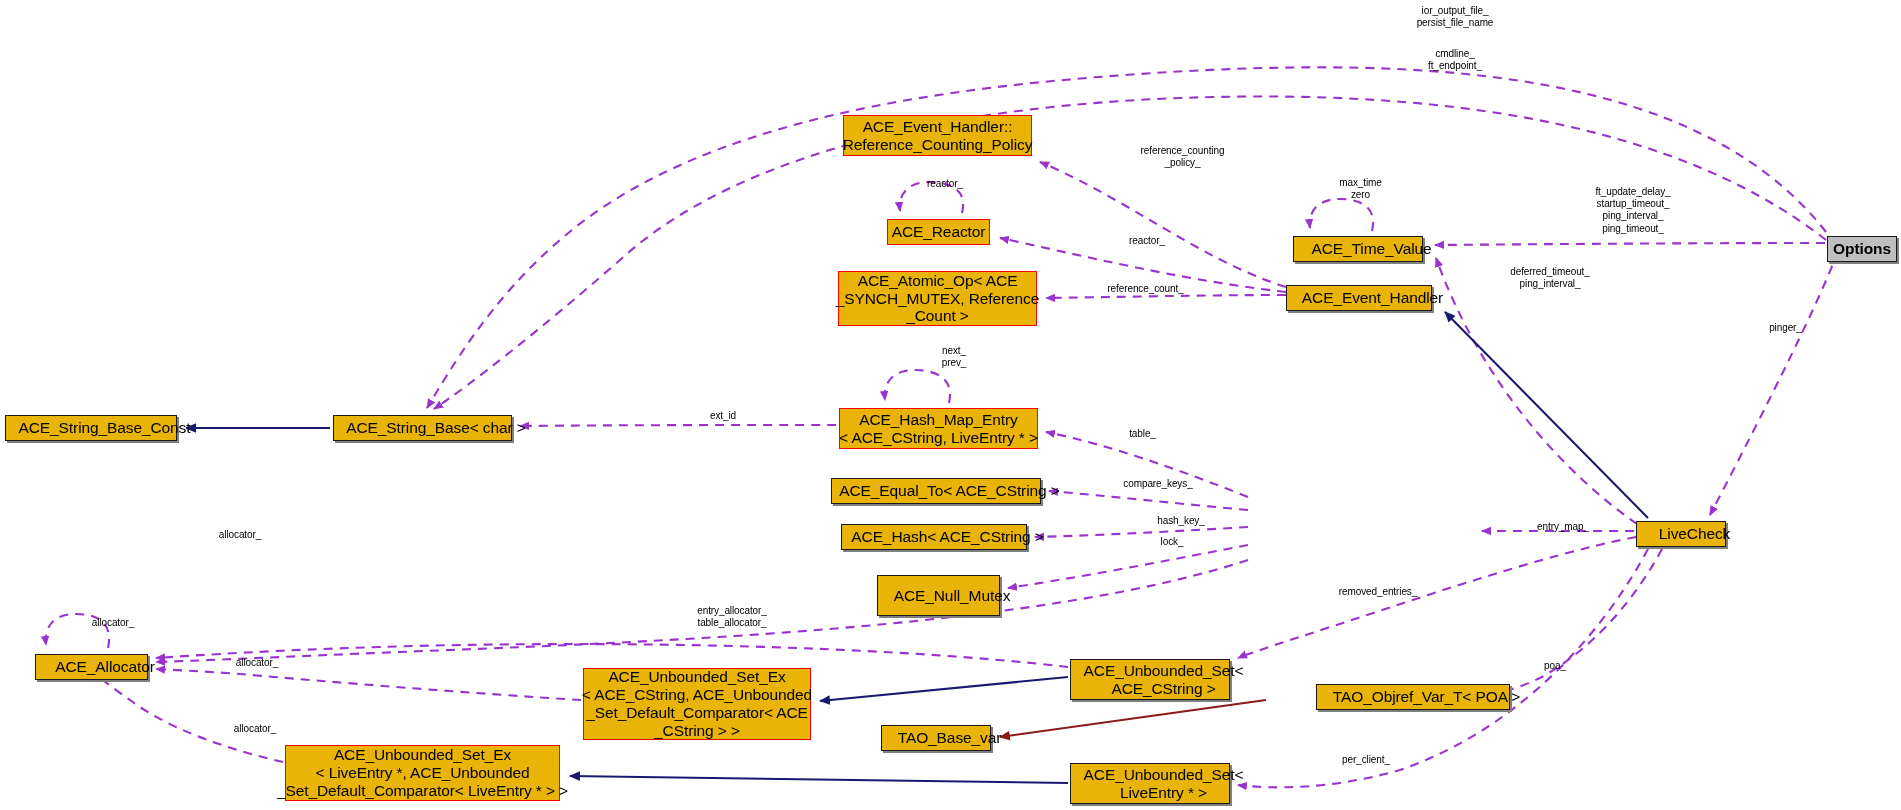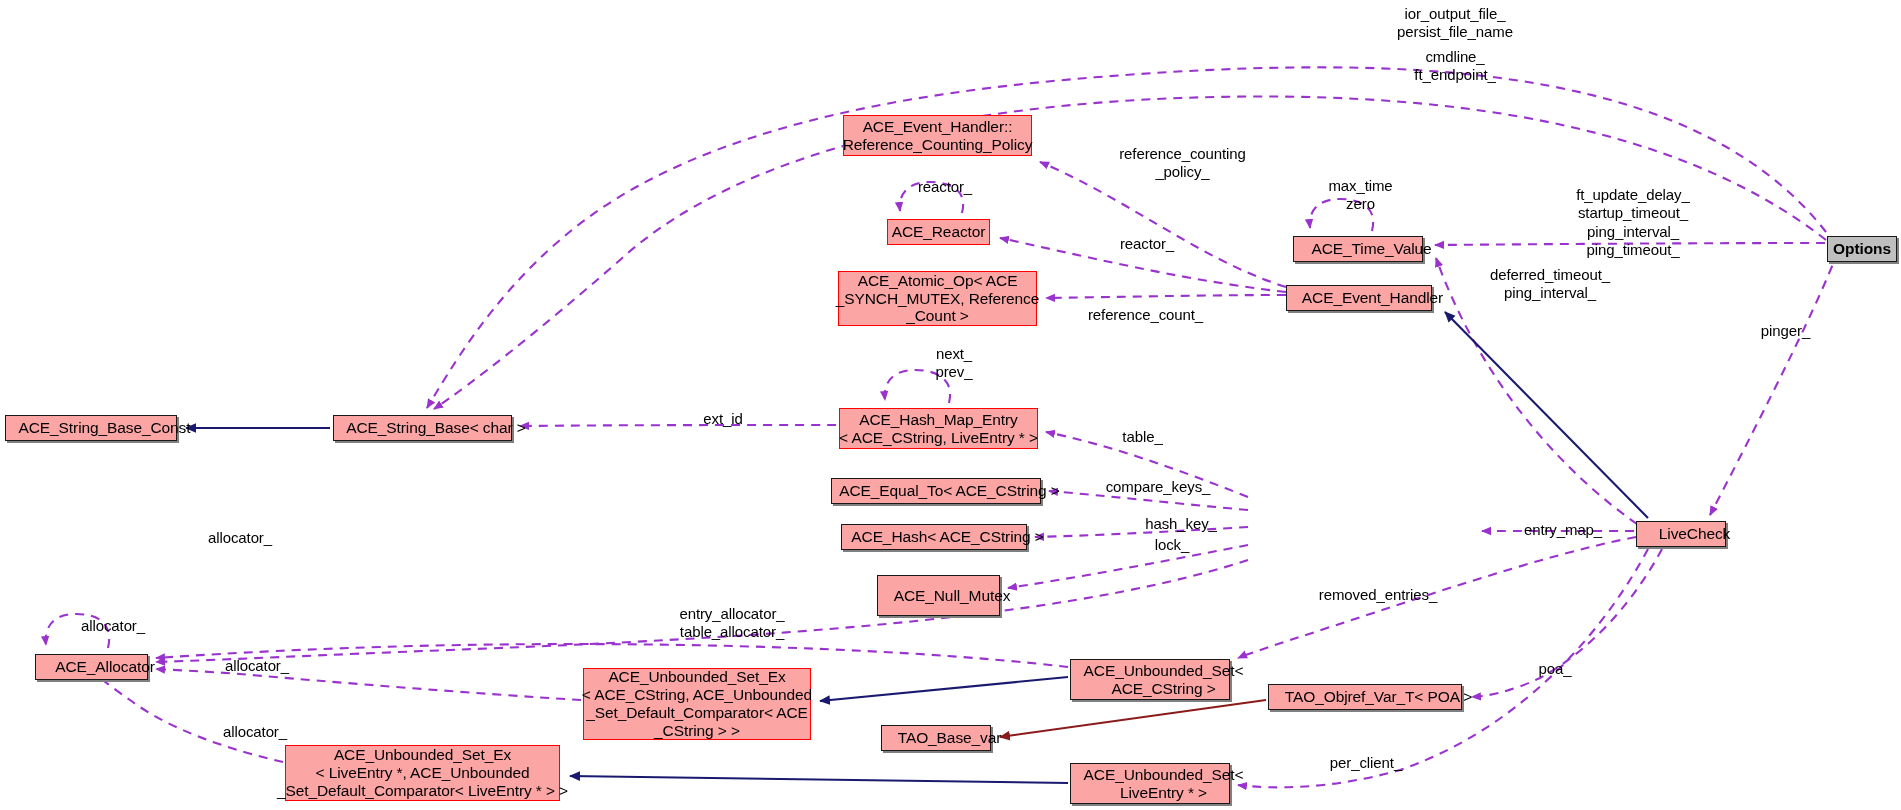--- a/index.html
+++ b/index.html
@@ -26,42 +26,42 @@
   .node-box {
     position: absolute;
     box-sizing: border-box;
     display: flex;
     align-items: center;
     justify-content: center;
     text-align: center;
     font-size: 15.5px;
     line-height: 1.15;
     color: #000000;
-    background: #fca5a5;
+    background: #eab308;
     white-space: pre;
     padding: 1px 5px;
     letter-spacing: -0.1px;
   }
   .node-box.black {
     border: 1.4px solid #191919;
     box-shadow: 2px 2px 0 0 #808080;
     padding-left: 32px;
   }
   .node-box.red {
     border: 1.7px solid #ff0000;
   }
   .node-box.focus {
     border: 1.4px solid #191919;
     background: #bfbfbf;
     box-shadow: 2px 2px 0 0 #808080;
     font-weight: bold;
   }
   .edge-label {
     position: absolute;
-    font-size: 15px;
+    font-size: 10px;
     line-height: 1.22;
     color: #000000;
     white-space: pre;
     text-align: center;
     letter-spacing: -0.1px;
     pointer-events: none;
   }
 </style>
 </head>
 <body>
@@ -163,21 +163,21 @@
   <div class="node-box black" style="left:841px;  top:524px; width:186px; height:26px;">ACE_Hash&lt; ACE_CString &gt;</div>
   <div class="node-box black" style="left:877px;  top:575px; width:123px; height:41px;">ACE_Null_Mutex</div>
   <div class="node-box black" style="left:1636px; top:521px; width:90px;  height:26px;">LiveCheck</div>
   <div class="node-box black" style="left:35px;   top:654px; width:113px; height:26px;">ACE_Allocator</div>
   <div class="node-box red" style="left:583px;  top:668px; width:228px; height:72px;">ACE_Unbounded_Set_Ex
 &lt; ACE_CString, ACE_Unbounded
 _Set_Default_Comparator&lt; ACE
 _CString &gt; &gt;</div>
   <div class="node-box black" style="left:1070px; top:659px; width:160px; height:41px;">ACE_Unbounded_Set&lt;
 ACE_CString &gt;</div>
-  <div class="node-box black" style="left:1268px; top:684px; width:194px; height:26px;">TAO_Objref_Var_T&lt; POA &gt;</div>
+  <div class="node-box black" style="left:1316px; top:684px; width:194px; height:26px;">TAO_Objref_Var_T&lt; POA &gt;</div>
   <div class="node-box black" style="left:881px;  top:725px; width:110px; height:26px;">TAO_Base_var</div>
   <div class="node-box red" style="left:285px;  top:745px; width:275px; height:56px;">ACE_Unbounded_Set_Ex
 &lt; LiveEntry *, ACE_Unbounded
 _Set_Default_Comparator&lt; LiveEntry * &gt; &gt;</div>
   <div class="node-box black" style="left:1070px; top:763px; width:160px; height:41px;">ACE_Unbounded_Set&lt;
 LiveEntry * &gt;</div>
 
   <div class="edge-label" style="left:1360px; top:5px;   width:190px;">ior_output_file_
 persist_file_name</div>
   <div class="edge-label" style="left:1360px; top:48px;  width:190px;">cmdline_
@@ -187,21 +187,21 @@
   <div class="edge-label" style="left:900px;  top:178px; width:90px;">reactor_</div>
   <div class="edge-label" style="left:1313px; top:177px; width:95px;">max_time
 zero</div>
   <div class="edge-label" style="left:1538px; top:186px; width:190px;">ft_update_delay_
 startup_timeout_
 ping_interval_
 ping_timeout_</div>
   <div class="edge-label" style="left:1097px; top:235px; width:100px;">reactor_</div>
   <div class="edge-label" style="left:1455px; top:266px; width:190px;">deferred_timeout_
 ping_interval_</div>
-  <div class="edge-label" style="left:1063px; top:283px; width:165px;margin-top:23px;">reference_count_</div>
+  <div class="edge-label" style="left:1063px; top:283px; width:165px;">reference_count_</div>
   <div class="edge-label" style="left:1743px; top:322px; width:85px;">pinger_</div>
   <div class="edge-label" style="left:914px;  top:345px; width:80px;">next_
 prev_</div>
   <div class="edge-label" style="left:678px;  top:410px; width:90px;">ext_id</div>
   <div class="edge-label" style="left:1100px; top:428px; width:85px;">table_</div>
   <div class="edge-label" style="left:1083px; top:478px; width:150px;text-align:center;">compare_keys_</div>
   <div class="edge-label" style="left:1503px; top:521px; width:120px;">entry_map_</div>
   <div class="edge-label" style="left:185px;  top:529px; width:110px;">allocator_</div>
   <div class="edge-label" style="left:1121px; top:515px; width:120px;">hash_key_</div>
   <div class="edge-label" style="left:1127px; top:536px; width:90px;">lock_</div>

